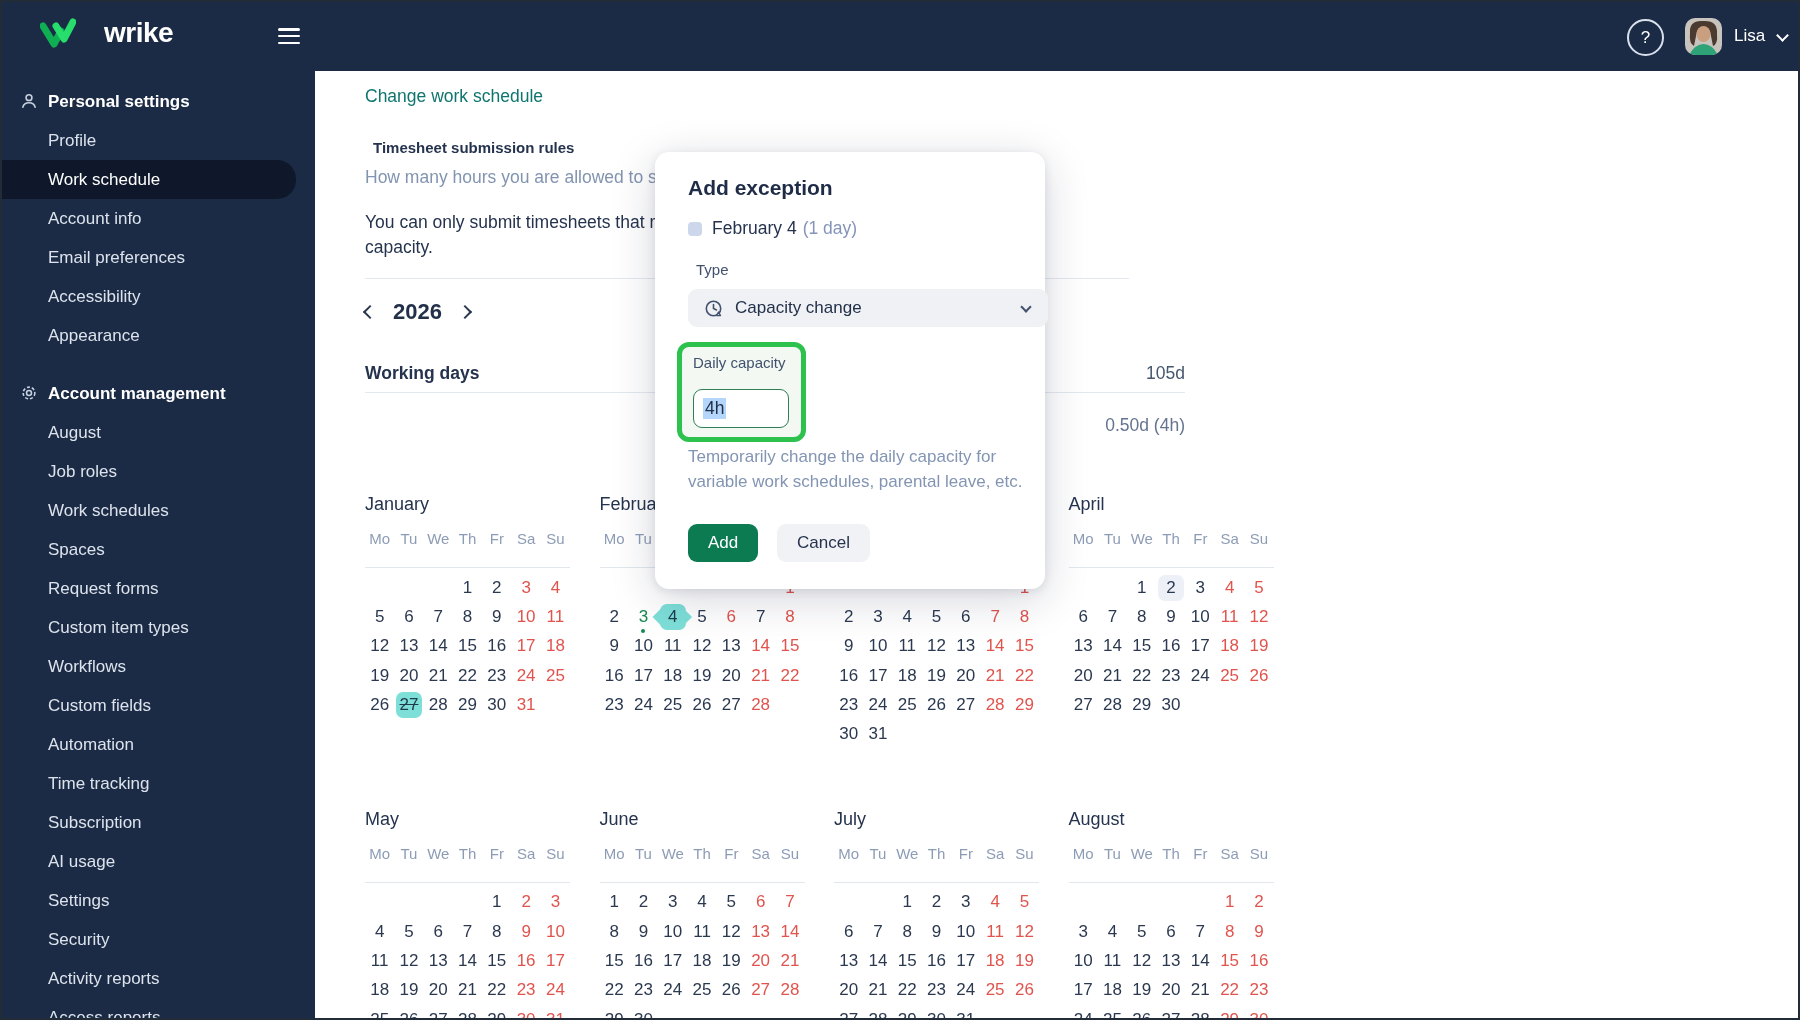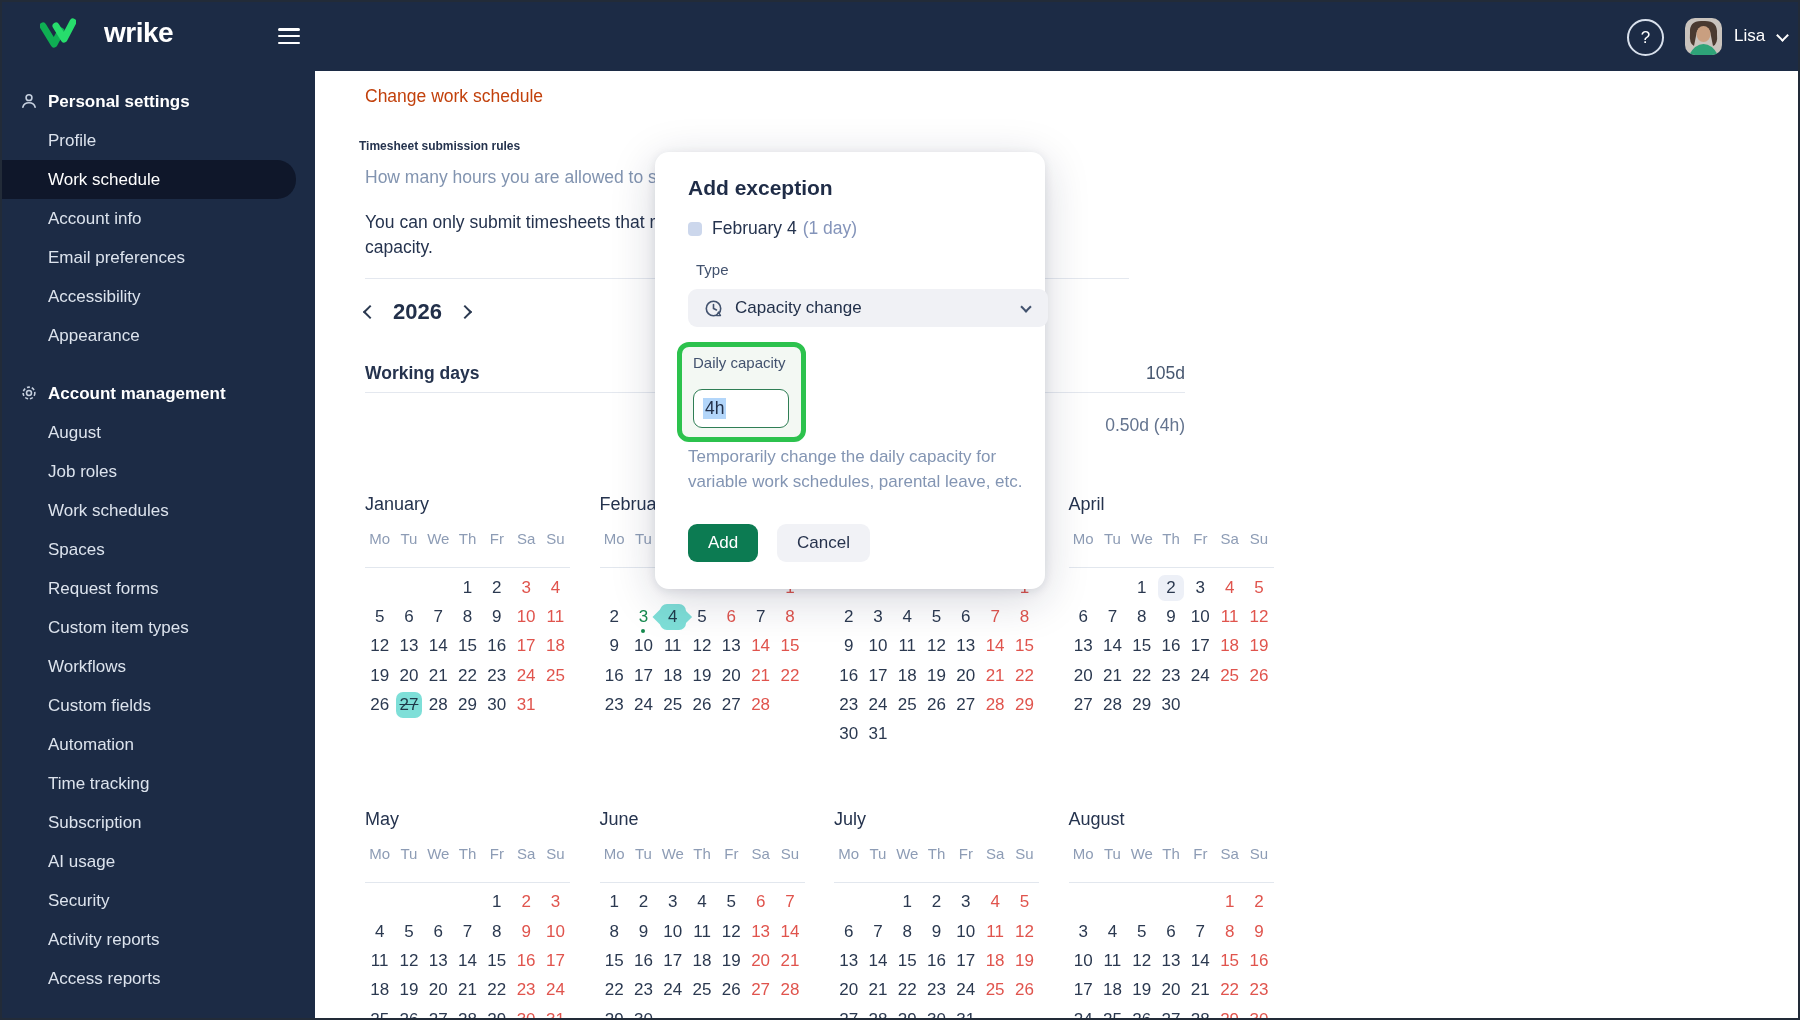--- a/index.html
+++ b/index.html
@@ -22,22 +22,22 @@
   
   .sidebar { position:absolute; left:0; top:69px; width:313px; bottom:0; background:#1c2b45; z-index:20; overflow:hidden; }
   .side-head { position:relative; height:39px; line-height:39px; color:#fff; font-size:17px; font-weight:bold; padding-left:46px; }
   .side-head svg { position:absolute; left:18px; top:10px; }
   .side-item { position:relative; height:39px; line-height:39px; color:#dce3ed; font-size:17px; padding-left:46px; cursor:pointer; }
   .side-item.selected { background:#0f172a; border-radius:0 19px 19px 0; width:294px; color:#fff; }
   .sec1 { margin-top:11px; }
   .sec2 { margin-top:19px; }
   
   .main { position:absolute; left:313px; top:69px; right:0; bottom:0; background:#fff; }
-  .link { position:absolute; left:50px; top:15px; font-size:17.5px; color:#c2410c; cursor:pointer; white-space:nowrap; }
-  .h-rules { position:absolute; left:44px; top:68px; font-size:12px; font-weight:bold; color:#25334e; white-space:nowrap; }
+  .link { position:absolute; left:50px; top:15px; font-size:17.5px; color:#0f766e; cursor:pointer; white-space:nowrap; }
+  .h-rules { position:absolute; left:58px; top:68px; font-size:15px; font-weight:bold; color:#25334e; white-space:nowrap; }
   .sub-gray { position:absolute; left:50px; top:96px; font-size:17.5px; color:#8294b0; white-space:nowrap; }
   .para { position:absolute; left:50px; top:139px; font-size:17.5px; color:#25334e; line-height:25px; white-space:pre-line; }
   .divider1 { position:absolute; left:50px; top:207px; width:764px; height:1px; background:#e4e8ef; }
   .yearnav { position:absolute; left:50px; top:228px; display:flex; align-items:center; gap:18px; }
   .yearnav .yr { font-size:22px; font-weight:bold; color:#22304a; }
   .chev { width:10px; height:10px; border-left:2.5px solid #2b3950; border-bottom:2.5px solid #2b3950; cursor:pointer; }
   .chev.left { transform:rotate(45deg); }
   .chev.right { transform:rotate(-135deg); }
   .wd-label { position:absolute; left:50px; top:292px; font-size:17.5px; font-weight:bold; color:#25334e; }
   .total { position:absolute; left:50px; top:292px; width:820px; text-align:right; font-size:17.5px; color:#46566f; }
@@ -142,20 +142,21 @@
         <div class="side-item">Work schedules</div>
         <div class="side-item">Spaces</div>
         <div class="side-item">Request forms</div>
         <div class="side-item">Custom item types</div>
         <div class="side-item">Workflows</div>
         <div class="side-item">Custom fields</div>
         <div class="side-item">Automation</div>
         <div class="side-item">Time tracking</div>
         <div class="side-item">Subscription</div>
         <div class="side-item">AI usage</div>
+        <div class="side-item">Settings</div>
         <div class="side-item">Security</div>
         <div class="side-item">Activity reports</div>
         <div class="side-item">Access reports</div>
       </div>
   </div>
 </div>
 
 <div class="main">
   <div class="link">Change work schedule</div>
   <div class="h-rules">Timesheet submission rules</div>

